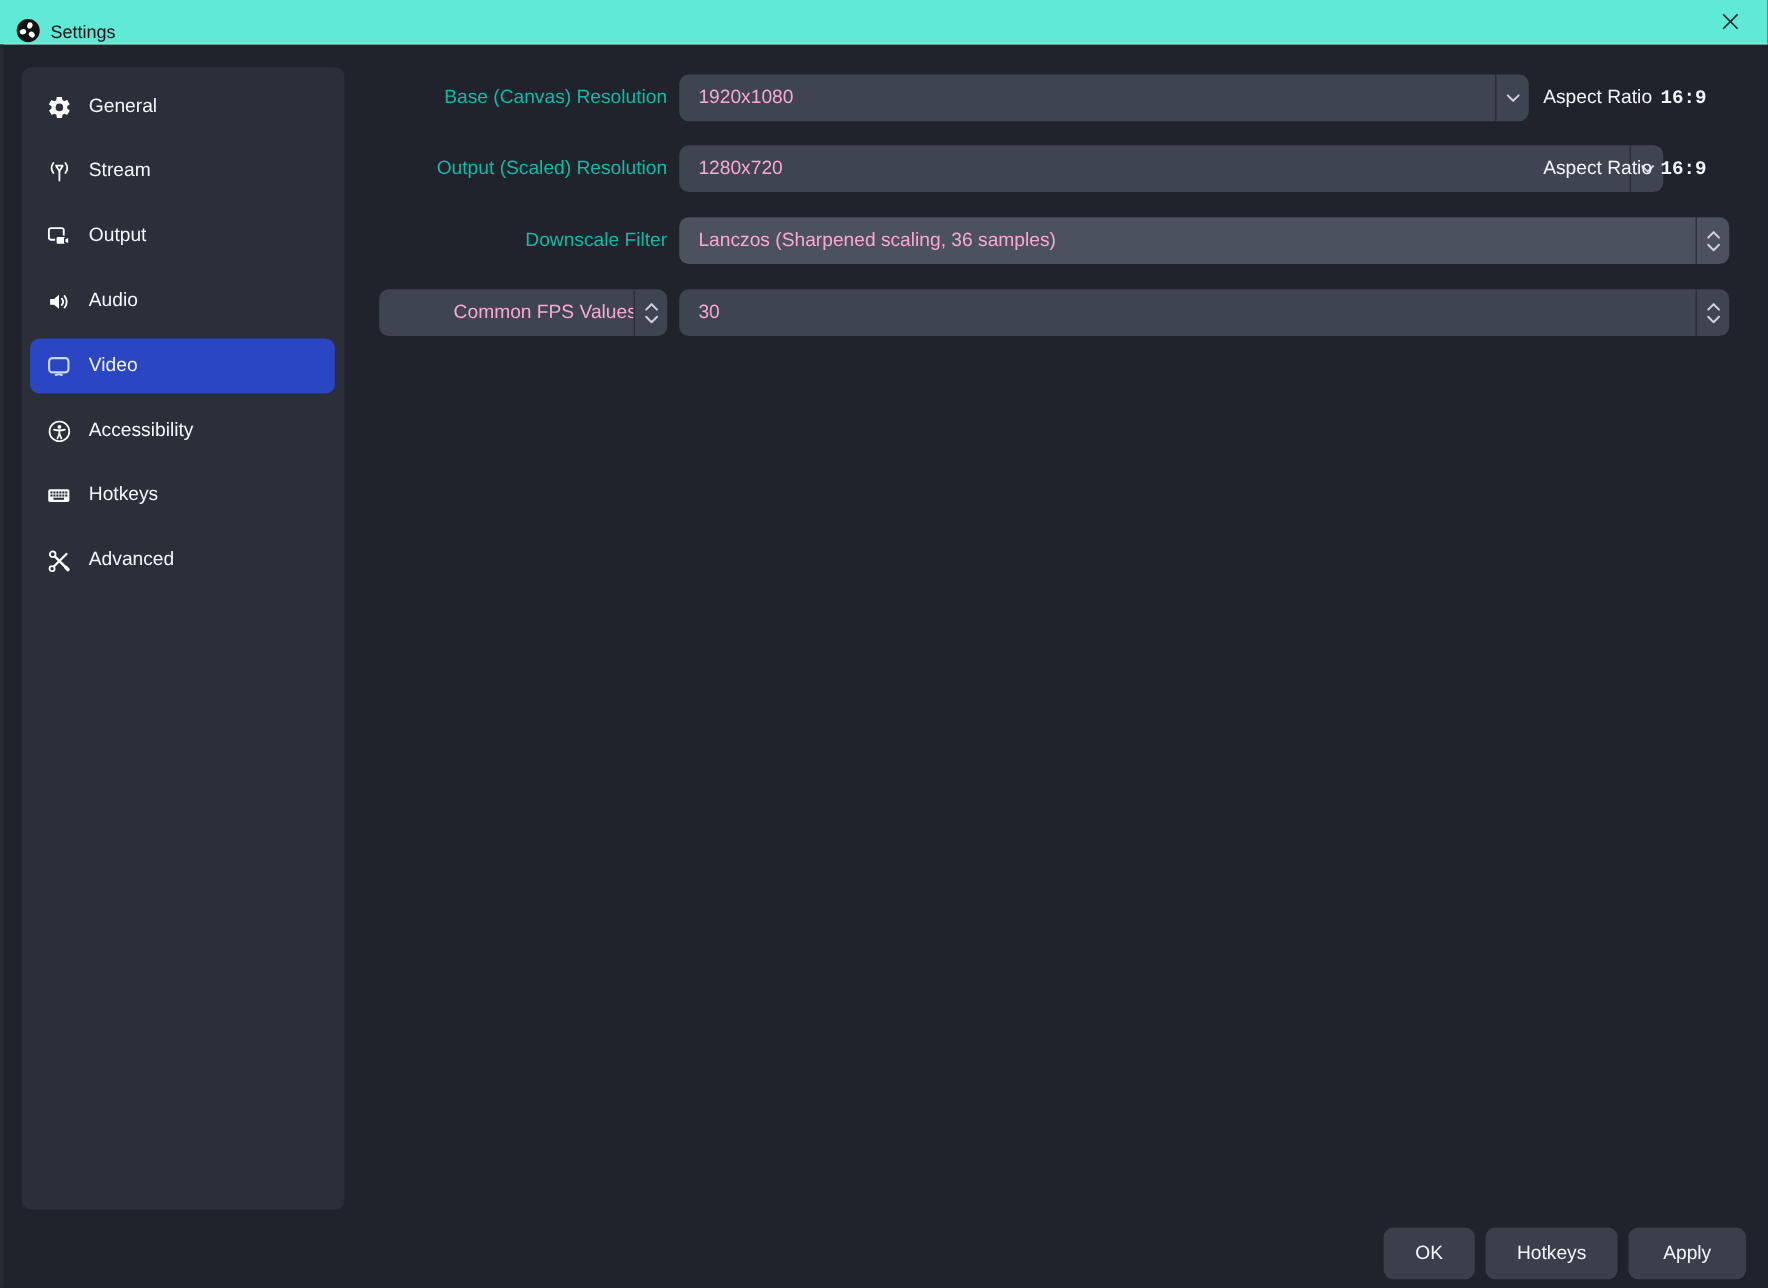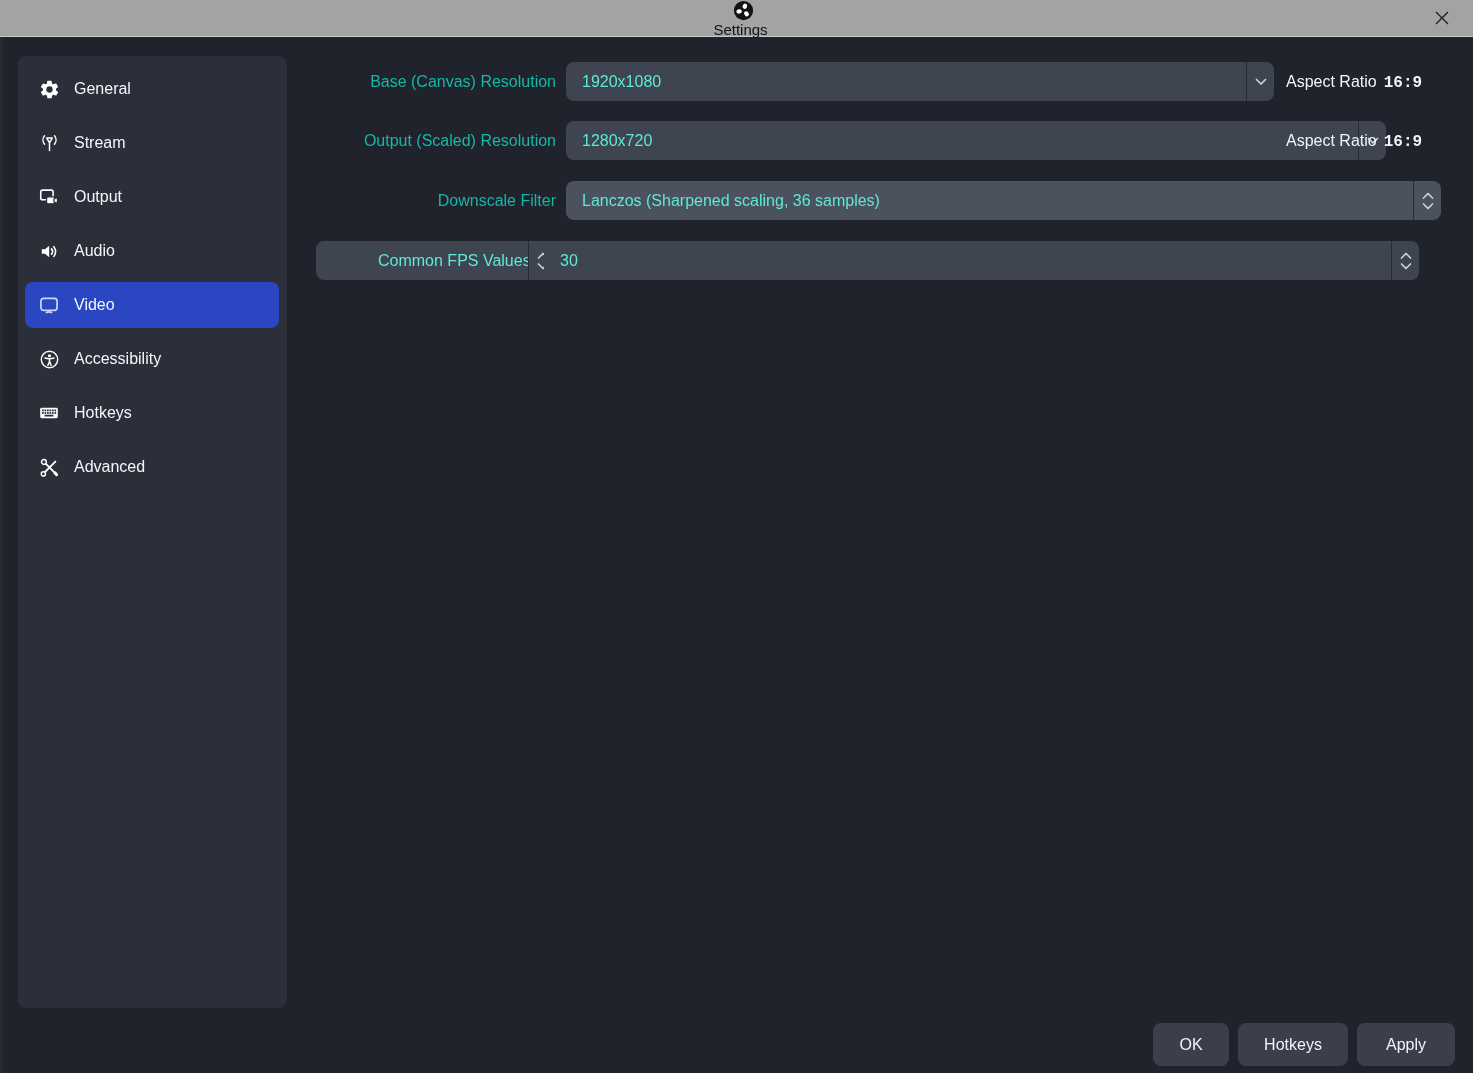--- a/index.html
+++ b/index.html
@@ -7,22 +7,22 @@
   body {
     position: relative;
     background: #20232c;
     font-family: "Liberation Sans", "DejaVu Sans", sans-serif;
     color: #f0f3f7;
     overflow: hidden;
   }
   
   .titlebar {
     position: absolute; left:0; top:0; width:1473px; height:37px;
-    background:#a3a3a3; border-bottom:1px solid #c9c9c9;
-    display:flex; align-items:center;flex-direction:column;
+    background:#5eead4; border-bottom:1px solid #c9c9c9;
+    display:flex; align-items:flex-end;
   }
   .titlebar .logo { margin-left:13px; width:21px; height:21px; display:inline-flex; }
   .titlebar .title { margin-left:8px; font-size:15px; color:#111318; }
   .close-btn {
     position:absolute; right:10px; top:0; width:42px; height:36px;
     display:flex; align-items:center; justify-content:center;
     background:transparent; border:none; cursor:pointer;
   }
   
   .left-edge { position:absolute; left:0; top:37px; width:3px; height:1036px; background:#272b34; }
@@ -42,21 +42,21 @@
   .field-label {
     position:absolute; left:0; width:556px; height:39px; line-height:39px;
     text-align:right; font-size:16px; color:#14b8a6;
   }
   .combo, .select {
     position:absolute; height:39px; background:#3e4450; border-radius:8px;
     display:flex; align-items:center; cursor:pointer;
   }
   .select.lighter { background:#4b515d; }
   .combo .value, .select .value {
-    flex:1; padding-left:16px; font-size:16px; color:#5eead4;
+    flex:1; padding-left:16px; font-size:16px; color:#f9a8d4;
     white-space:nowrap; overflow:hidden;
   }
   .arrow-section {
     width:28px; height:100%; border-left:1px solid #262b34;
     display:flex; align-items:center; justify-content:center; flex:none;
   }
   .aspect { position:absolute; height:39px; line-height:39px; font-size:16px; color:#f2f4f8; }
   .aspect b { font-weight:700; margin-left:7px;font-family:Liberation Mono, monospace; }
   
   .footer-btn {
@@ -234,21 +234,21 @@
 
 <div class="select" style="left:316px; top:241px; width:240px;padding-left:46px;">
   <span class="value">Common FPS Values</span>
   <span class="arrow-section">
     <svg width="12" height="18" viewBox="0 0 12 18" fill="none" stroke="#ccd1da" stroke-width="1.7" stroke-linecap="round" stroke-linejoin="round">
       <path d="M1.5 6L6 1.5 10.5 6"></path>
         <path d="M1.5 12L6 16.5 10.5 12"></path>
     </svg>
   </span>
 </div>
-<div class="select" style="left:544px; top:241px; width:875px;">
+<div class="select" style="left:566px; top:241px; width:875px;">
   <span class="value">30</span>
   <span class="arrow-section">
     <svg width="12" height="18" viewBox="0 0 12 18" fill="none" stroke="#ccd1da" stroke-width="1.7" stroke-linecap="round" stroke-linejoin="round">
       <path d="M1.5 6L6 1.5 10.5 6"></path>
         <path d="M1.5 12L6 16.5 10.5 12"></path>
     </svg>
   </span>
 </div>
 
 <button class="footer-btn" style="left:1153px; width:76px;">OK</button>

